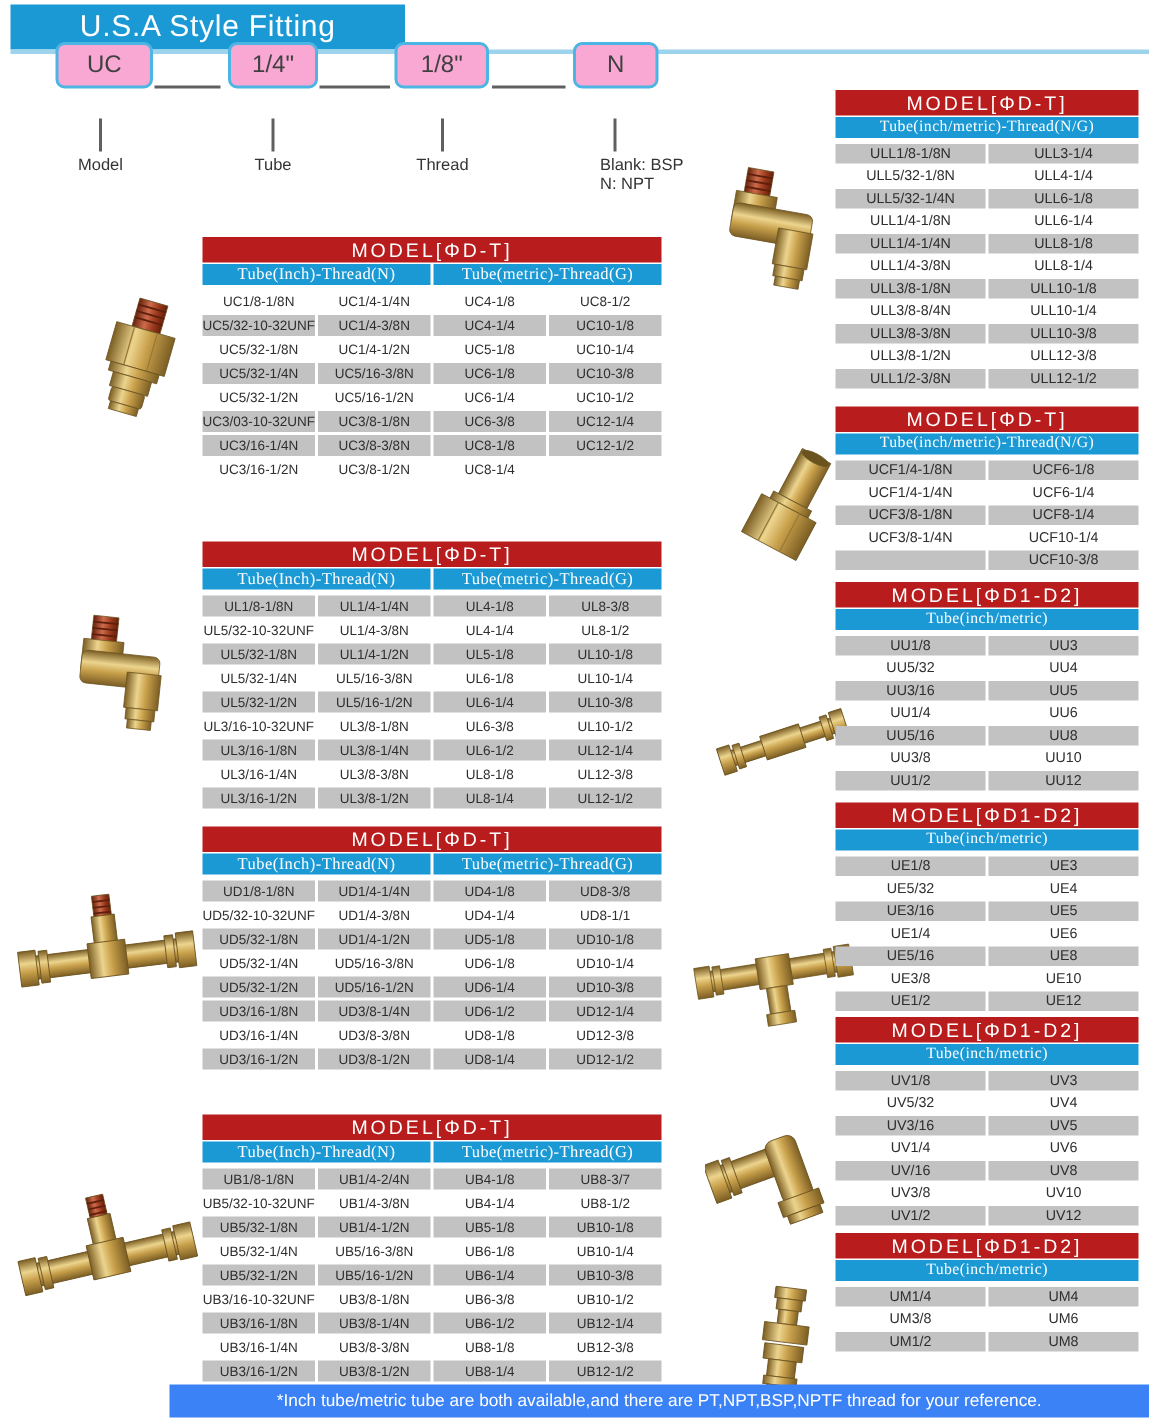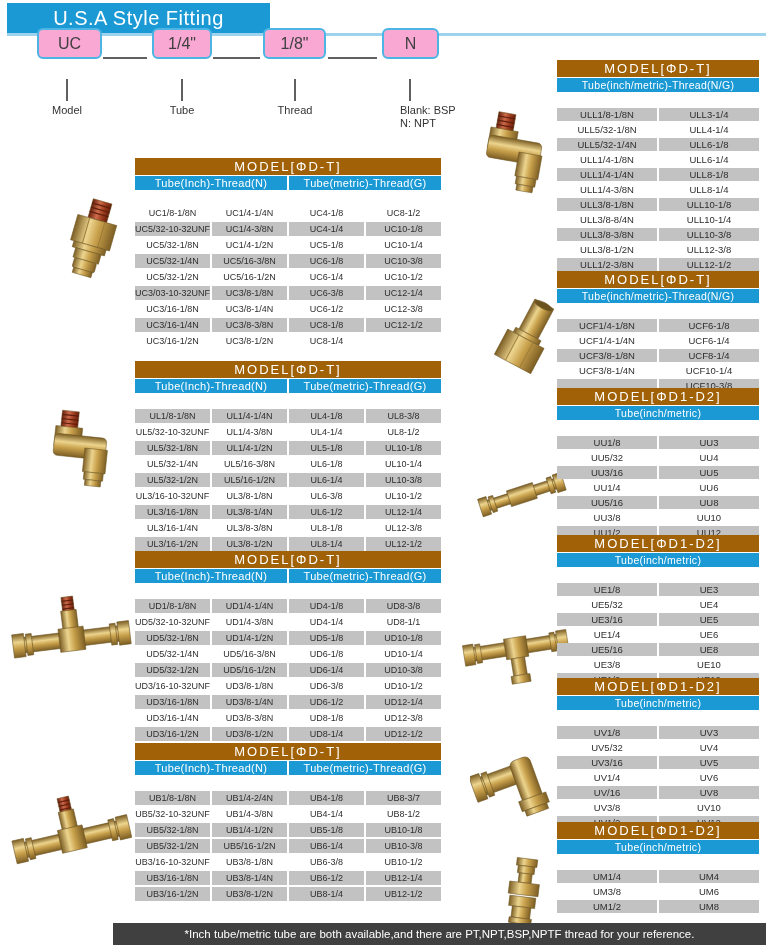--- a/index.html
+++ b/index.html
@@ -12,32 +12,32 @@
 
   
   .mbox{position:absolute;top:28px;height:27px;border:2px solid #4db5e4;border-radius:6px;background:#f9a8d4;
     color:#404040;font-size:16px;text-align:center;line-height:27px;}
   .dash{position:absolute;top:57px;height:2px;background:#606060;}
   .dropline{position:absolute;width:2px;height:22px;background:#606060;top:79px;}
   .mlabel{position:absolute;top:104px;font-size:11px;color:#333;text-align:center;white-space:pre-line;line-height:13px;}
 
   
   .tbl{position:absolute;}
-  .tbl-title{background:#a16207;color:#fff;font-size:13px;letter-spacing:2px;text-align:center;height:17px;line-height:17px;margin-bottom:1px;}
-  .tbl-sub{display:flex;gap:2px;margin-bottom:16px;}
+  .tbl-title{background:#b91c1c;color:#fff;font-size:13px;letter-spacing:2px;text-align:center;height:17px;line-height:17px;margin-bottom:1px;}
+  .tbl-sub{display:flex;gap:2px;margin-bottom:4px;font-family:Liberation Serif, serif;}
   .tbl-sub span{flex:1;background:#1a99d5;color:#fff;font-size:11px;height:14px;line-height:14px;text-align:center;letter-spacing:.3px;}
   .tbl-row{display:flex;gap:2px;margin-bottom:2px;}
   .tbl-cell{flex:1;text-align:center;color:#2e2e2e;white-space:nowrap;overflow:hidden;}
   .tbl-row.gray .tbl-cell{background:#c2c2c2;}
   .tbl.left .tbl-cell{height:14px;line-height:14px;font-size:9px;}
   .tbl.right .tbl-cell{height:13px;line-height:13px;font-size:9.5px;}
   .tbl.right .tbl-sub span{font-size:10.5px;}
 
   
-  .note{position:absolute;left:113px;top:923px;width:653px;height:22px;background:#404040;color:#fff;
+  .note{position:absolute;left:113px;top:923px;width:653px;height:22px;background:#3b82f6;color:#fff;
     font-size:11.5px;line-height:22px;text-align:center;}
 
   .fit{position:absolute;}
   .fit svg{display:block;}
 </style>
 </head>
 <body>
 
 <div class="page">
 
@@ -266,26 +266,20 @@
           <div class="tbl-cell">UC5/16-1/2N</div>
           <div class="tbl-cell">UC6-1/4</div>
           <div class="tbl-cell">UC10-1/2</div>
         </div>
         <div class="tbl-row gray">
           <div class="tbl-cell">UC3/03-10-32UNF</div>
           <div class="tbl-cell">UC3/8-1/8N</div>
           <div class="tbl-cell">UC6-3/8</div>
           <div class="tbl-cell">UC12-1/4</div>
         </div>
-        <div class="tbl-row">
-          <div class="tbl-cell">UC3/16-1/8N</div>
-          <div class="tbl-cell">UC3/8-1/4N</div>
-          <div class="tbl-cell">UC6-1/2</div>
-          <div class="tbl-cell">UC12-3/8</div>
-        </div>
         <div class="tbl-row gray">
           <div class="tbl-cell">UC3/16-1/4N</div>
           <div class="tbl-cell">UC3/8-3/8N</div>
           <div class="tbl-cell">UC8-1/8</div>
           <div class="tbl-cell">UC12-1/2</div>
         </div>
         <div class="tbl-row">
           <div class="tbl-cell">UC3/16-1/2N</div>
           <div class="tbl-cell">UC3/8-1/2N</div>
           <div class="tbl-cell">UC8-1/4</div>
@@ -388,26 +382,20 @@
           <div class="tbl-cell">UD5/16-3/8N</div>
           <div class="tbl-cell">UD6-1/8</div>
           <div class="tbl-cell">UD10-1/4</div>
         </div>
         <div class="tbl-row gray">
           <div class="tbl-cell">UD5/32-1/2N</div>
           <div class="tbl-cell">UD5/16-1/2N</div>
           <div class="tbl-cell">UD6-1/4</div>
           <div class="tbl-cell">UD10-3/8</div>
         </div>
-        <div class="tbl-row">
-          <div class="tbl-cell">UD3/16-10-32UNF</div>
-          <div class="tbl-cell">UD3/8-1/8N</div>
-          <div class="tbl-cell">UD6-3/8</div>
-          <div class="tbl-cell">UD10-1/2</div>
-        </div>
         <div class="tbl-row gray">
           <div class="tbl-cell">UD3/16-1/8N</div>
           <div class="tbl-cell">UD3/8-1/4N</div>
           <div class="tbl-cell">UD6-1/2</div>
           <div class="tbl-cell">UD12-1/4</div>
         </div>
         <div class="tbl-row">
           <div class="tbl-cell">UD3/16-1/4N</div>
           <div class="tbl-cell">UD3/8-3/8N</div>
           <div class="tbl-cell">UD8-1/8</div>
@@ -440,38 +428,50 @@
           <div class="tbl-cell">UB1/4-3/8N</div>
           <div class="tbl-cell">UB4-1/4</div>
           <div class="tbl-cell">UB8-1/2</div>
         </div>
         <div class="tbl-row gray">
           <div class="tbl-cell">UB5/32-1/8N</div>
           <div class="tbl-cell">UB1/4-1/2N</div>
           <div class="tbl-cell">UB5-1/8</div>
           <div class="tbl-cell">UB10-1/8</div>
         </div>
+        <div class="tbl-row">
+          <div class="tbl-cell">UB5/32-1/4N</div>
+          <div class="tbl-cell">UB5/16-3/8N</div>
+          <div class="tbl-cell">UB6-1/8</div>
+          <div class="tbl-cell">UB10-1/4</div>
+        </div>
         <div class="tbl-row gray">
           <div class="tbl-cell">UB5/32-1/2N</div>
           <div class="tbl-cell">UB5/16-1/2N</div>
           <div class="tbl-cell">UB6-1/4</div>
           <div class="tbl-cell">UB10-3/8</div>
         </div>
         <div class="tbl-row">
           <div class="tbl-cell">UB3/16-10-32UNF</div>
           <div class="tbl-cell">UB3/8-1/8N</div>
           <div class="tbl-cell">UB6-3/8</div>
           <div class="tbl-cell">UB10-1/2</div>
         </div>
         <div class="tbl-row gray">
           <div class="tbl-cell">UB3/16-1/8N</div>
           <div class="tbl-cell">UB3/8-1/4N</div>
           <div class="tbl-cell">UB6-1/2</div>
           <div class="tbl-cell">UB12-1/4</div>
         </div>
+        <div class="tbl-row">
+          <div class="tbl-cell">UB3/16-1/4N</div>
+          <div class="tbl-cell">UB3/8-3/8N</div>
+          <div class="tbl-cell">UB8-1/8</div>
+          <div class="tbl-cell">UB12-3/8</div>
+        </div>
         <div class="tbl-row gray">
           <div class="tbl-cell">UB3/16-1/2N</div>
           <div class="tbl-cell">UB3/8-1/2N</div>
           <div class="tbl-cell">UB8-1/4</div>
           <div class="tbl-cell">UB12-1/2</div>
         </div>
       </div>
   </div>
 
   <div class="tbl right" style="left:557px;top:60px;width:202px">

